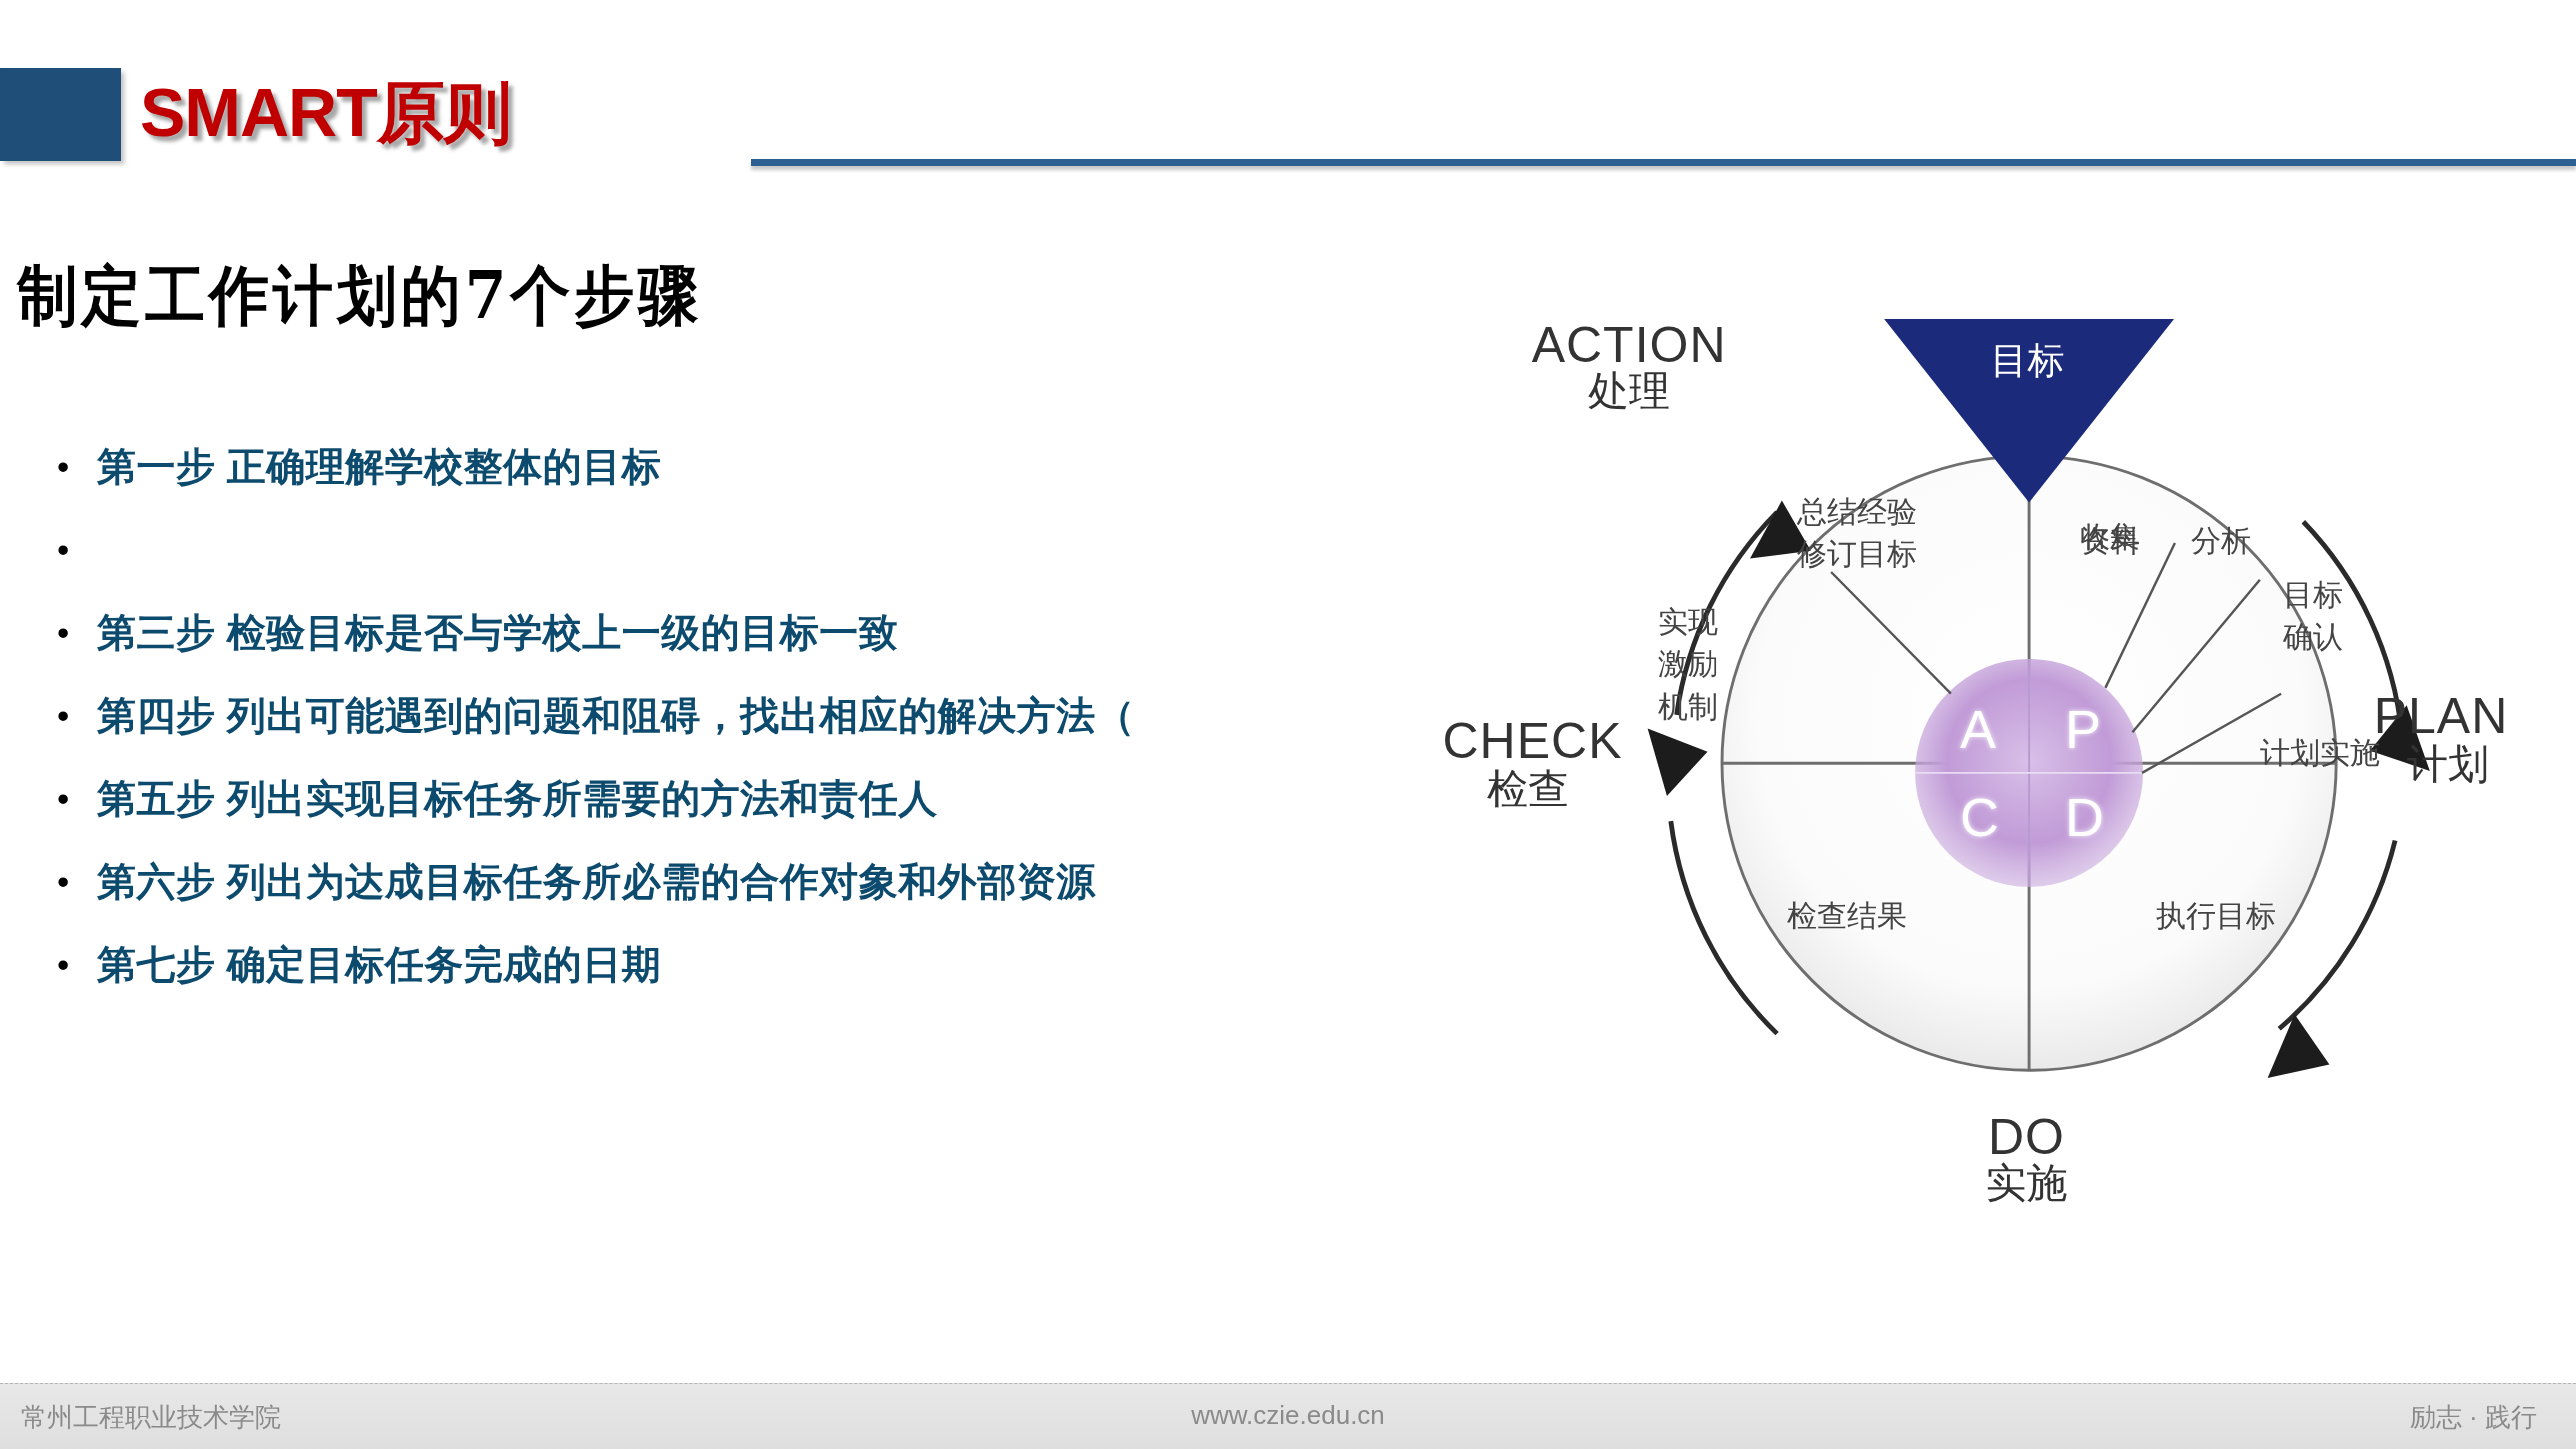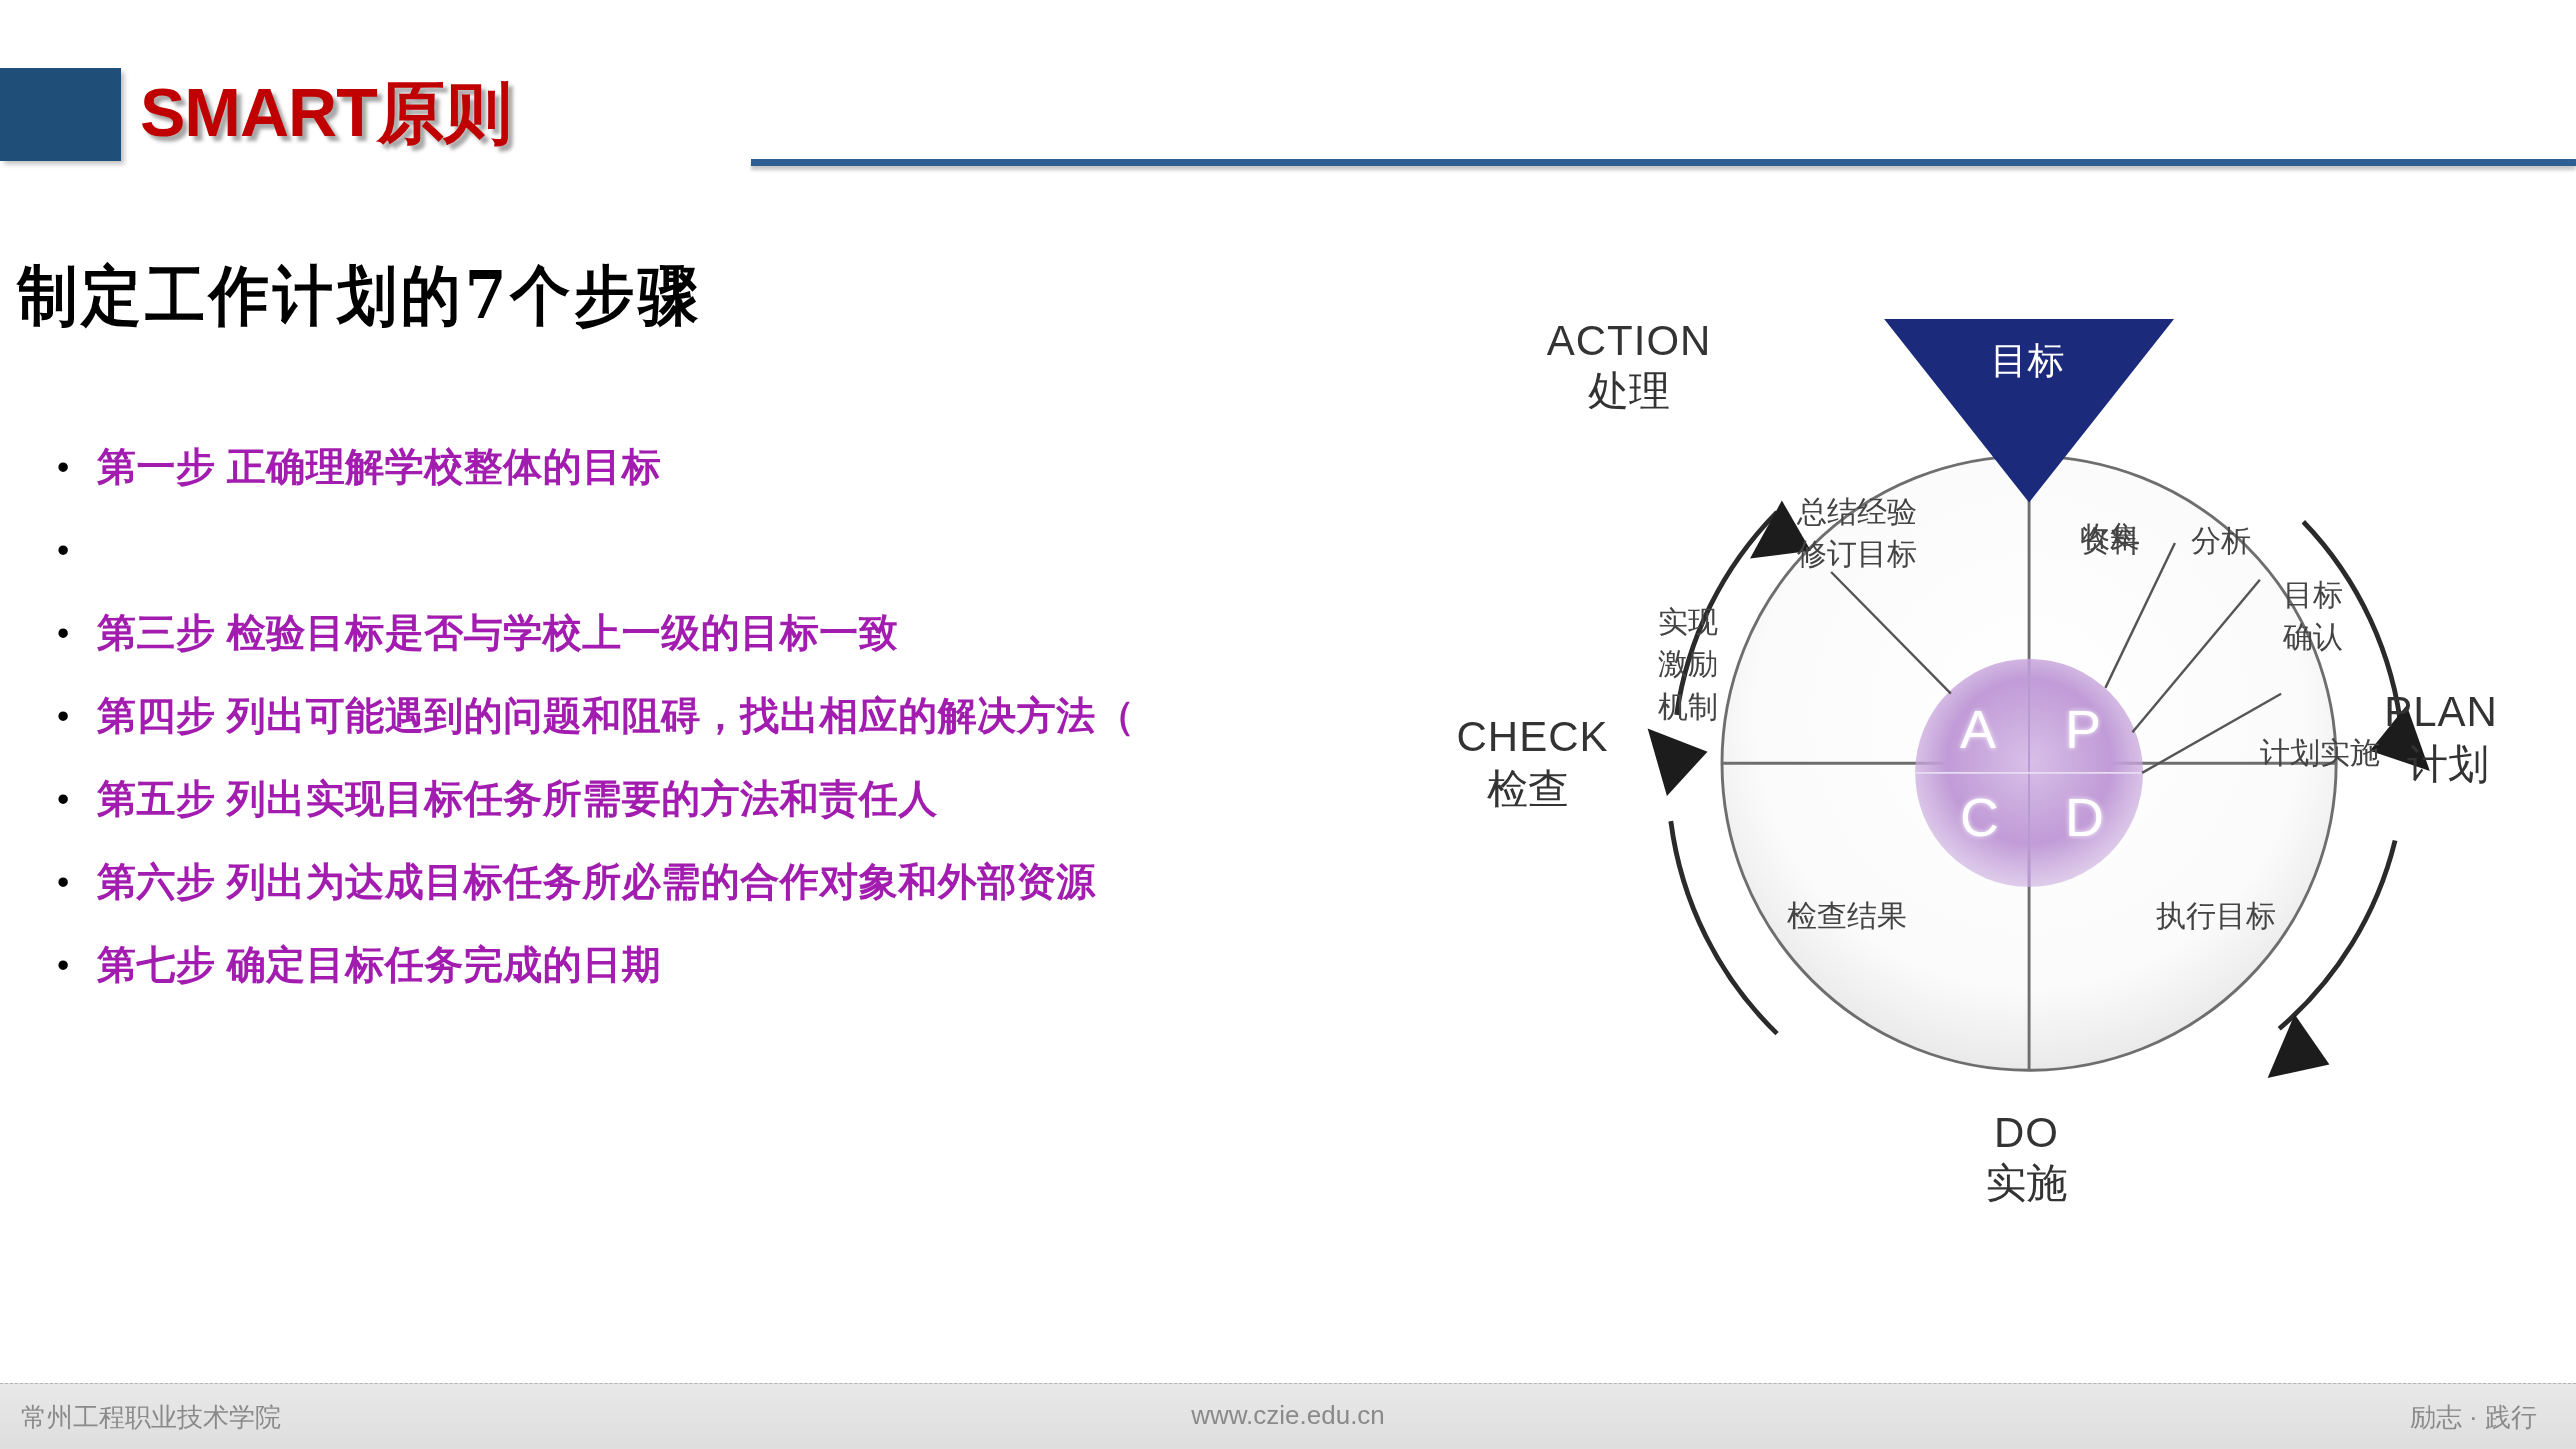--- a/index.html
+++ b/index.html
@@ -88,21 +88,21 @@
     line-height: 55px;
     color: #000;
     text-align: left;
     padding-left: 3.9px;
     box-sizing: border-box;
   }
   .bullet-text {
     font-size: 39px;
     font-weight: bold;
     line-height: 55px;
-    color: #a21caf;
+    color: #0c4a6e;
     letter-spacing: 0.5px;
   }
   .bullet-text .cont {
     display: block;
     margin-top: 27px;
   }
 
   
   .pdca {
     position: absolute;
@@ -113,21 +113,21 @@
   }
   .pdca-svg { position: absolute; left: 0; top: 0; }
   .lbl {
     position: absolute;
     color: #3a3a3a;
     font-family: "Liberation Sans", "DejaVu Sans", sans-serif;
     white-space: nowrap;
     text-align: center;
     line-height: 1.12;
   }
-  .lbl-en { font-size: 42px; color: #333; letter-spacing: 1px; }
+  .lbl-en { font-size: 50px; color: #333; letter-spacing: 1px; }
   .lbl-cn-big { font-size: 41px; color: #333; }
   .lbl-small { font-size: 30px; color: #444; }
   .lbl-goal {
     color: #ffffff;
     font-size: 37px;
     font-weight: normal;
   }
   .quad-letter {
     position: absolute;
     font-size: 54px;

